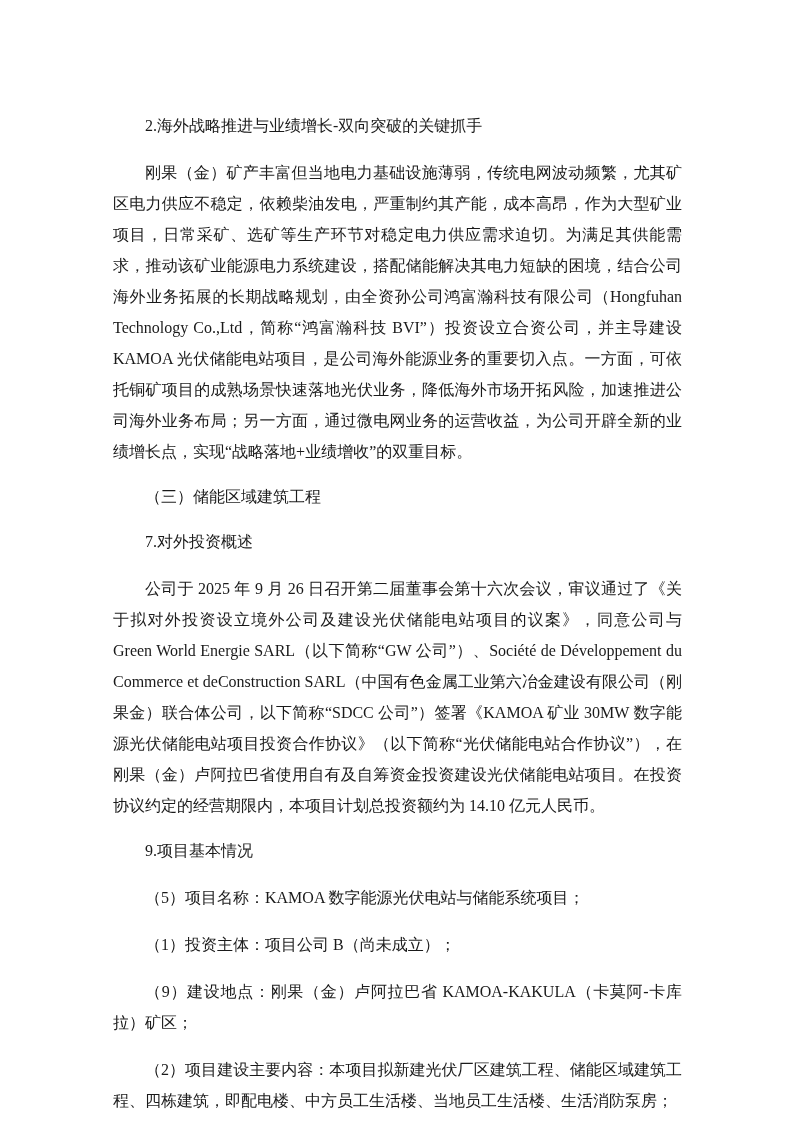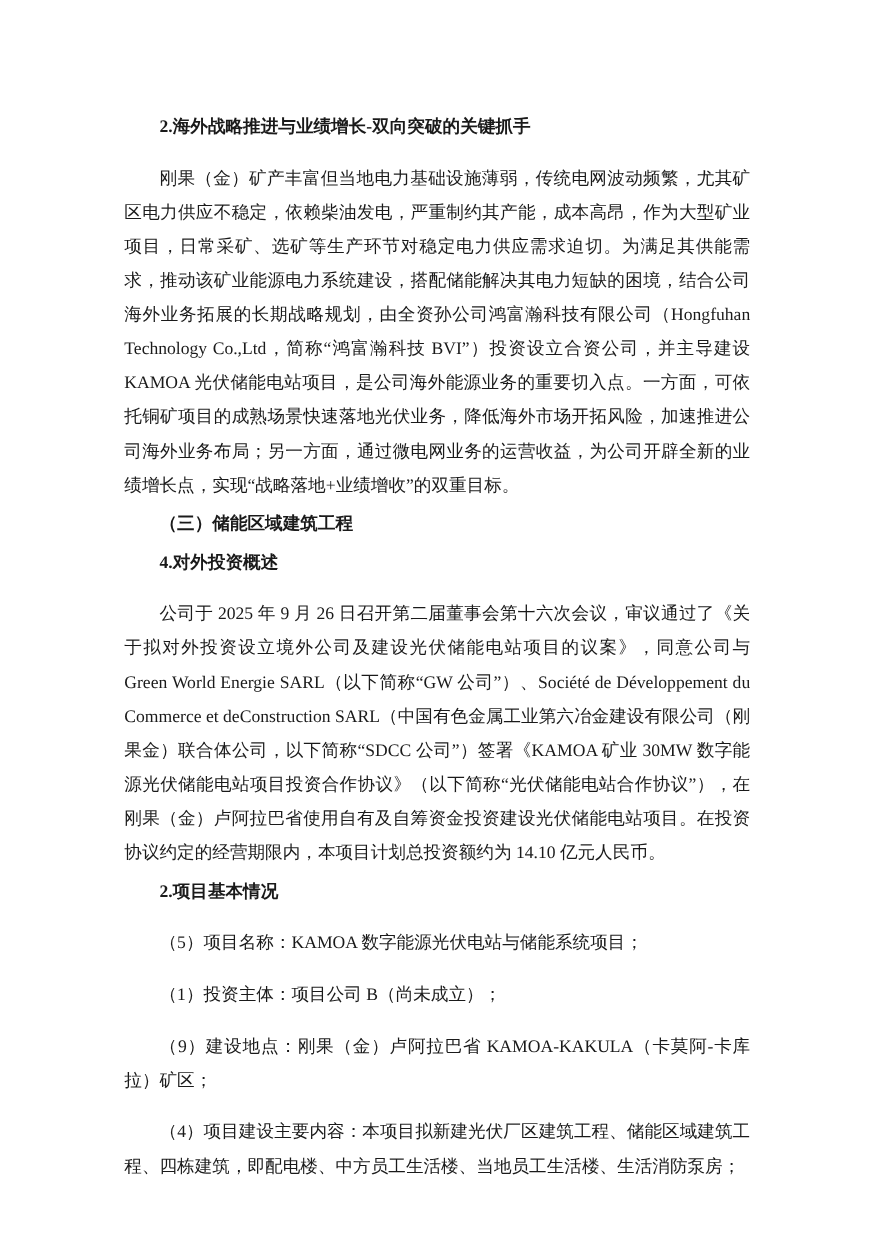--- a/index.html
+++ b/index.html
@@ -14,24 +14,24 @@
     background: #ffffff;
     box-sizing: border-box;
     padding: 96px 112px 40px 113px;
     font-family: "Liberation Serif", "DejaVu Serif", serif;
     color: #1a1a1a;
     overflow: hidden;
   }
   .doc-heading {
     font-size: 16px;
     line-height: 31px;
-    font-weight: bold;
+    font-weight: normal;
     text-indent: 2em;
     text-align: justify;
-    margin: 4px 0 4px 0;
+    margin: 14px 0 4px 0;
   }
   .doc-para {
     font-size: 16px;
     line-height: 31px;
     font-weight: normal;
     text-indent: 2em;
     text-align: justify;
     text-justify: inter-ideograph;
     margin: 16px 0 4px 0;
     word-break: break-word;
@@ -42,27 +42,27 @@
 <body>
 
 <div class="page">
 
   <h3 class="doc-heading">2.海外战略推进与业绩增长-双向突破的关键抓手</h3>
 
   <p class="doc-para">刚果（金）矿产丰富但当地电力基础设施薄弱，传统电网波动频繁，尤其矿区电力供应不稳定，依赖柴油发电，严重制约其产能，成本高昂，作为大型矿业项目，日常采矿、选矿等生产环节对稳定电力供应需求迫切。为满足其供能需求，推动该矿业能源电力系统建设，搭配储能解决其电力短缺的困境，结合公司海外业务拓展的长期战略规划，由全资孙公司鸿富瀚科技有限公司（Hongfuhan Technology Co.,Ltd，简称“鸿富瀚科技 BVI”）投资设立合资公司，并主导建设 KAMOA 光伏储能电站项目，是公司海外能源业务的重要切入点。一方面，可依托铜矿项目的成熟场景快速落地光伏业务，降低海外市场开拓风险，加速推进公司海外业务布局；另一方面，通过微电网业务的运营收益，为公司开辟全新的业绩增长点，实现“战略落地+业绩增收”的双重目标。</p>
 
   <h3 class="doc-heading">（三）储能区域建筑工程</h3>
 
-  <h3 class="doc-heading">4.对外投资概述</h3>
+  <h3 class="doc-heading">7.对外投资概述</h3>
 
   <p class="doc-para">公司于 2025 年 9 月 26 日召开第二届董事会第十六次会议，审议通过了《关于拟对外投资设立境外公司及建设光伏储能电站项目的议案》，同意公司与 Green World Energie SARL（以下简称“GW 公司”）、Société de Développement du Commerce et deConstruction SARL（中国有色金属工业第六冶金建设有限公司（刚果金）联合体公司，以下简称“SDCC 公司”）签署《KAMOA 矿业 30MW 数字能源光伏储能电站项目投资合作协议》（以下简称“光伏储能电站合作协议”），在刚果（金）卢阿拉巴省使用自有及自筹资金投资建设光伏储能电站项目。在投资协议约定的经营期限内，本项目计划总投资额约为 14.10 亿元人民币。</p>
 
-  <h3 class="doc-heading">2.项目基本情况</h3>
+  <h3 class="doc-heading">9.项目基本情况</h3>
 
   <p class="doc-para">（5）项目名称：KAMOA 数字能源光伏电站与储能系统项目；</p>
 
   <p class="doc-para">（1）投资主体：项目公司 B（尚未成立）；</p>
 
   <p class="doc-para">（9）建设地点：刚果（金）卢阿拉巴省 KAMOA-KAKULA（卡莫阿-卡库拉）矿区；</p>
 
-  <p class="doc-para">（4）项目建设主要内容：本项目拟新建光伏厂区建筑工程、储能区域建筑工程、四栋建筑，即配电楼、中方员工生活楼、当地员工生活楼、生活消防泵房；</p>
+  <p class="doc-para">（2）项目建设主要内容：本项目拟新建光伏厂区建筑工程、储能区域建筑工程、四栋建筑，即配电楼、中方员工生活楼、当地员工生活楼、生活消防泵房；</p>
 
 </div>
 
 </body></html>

